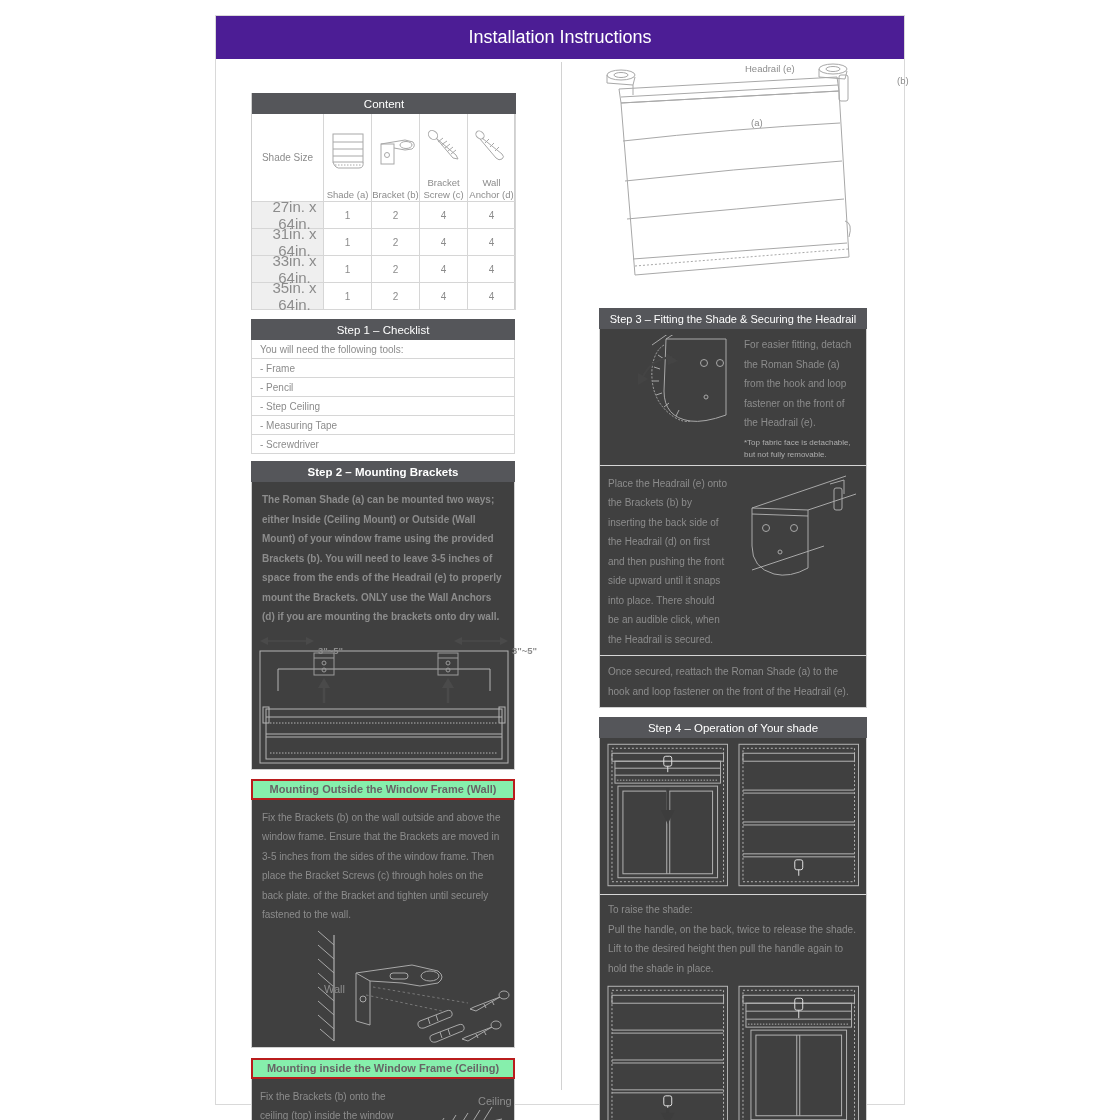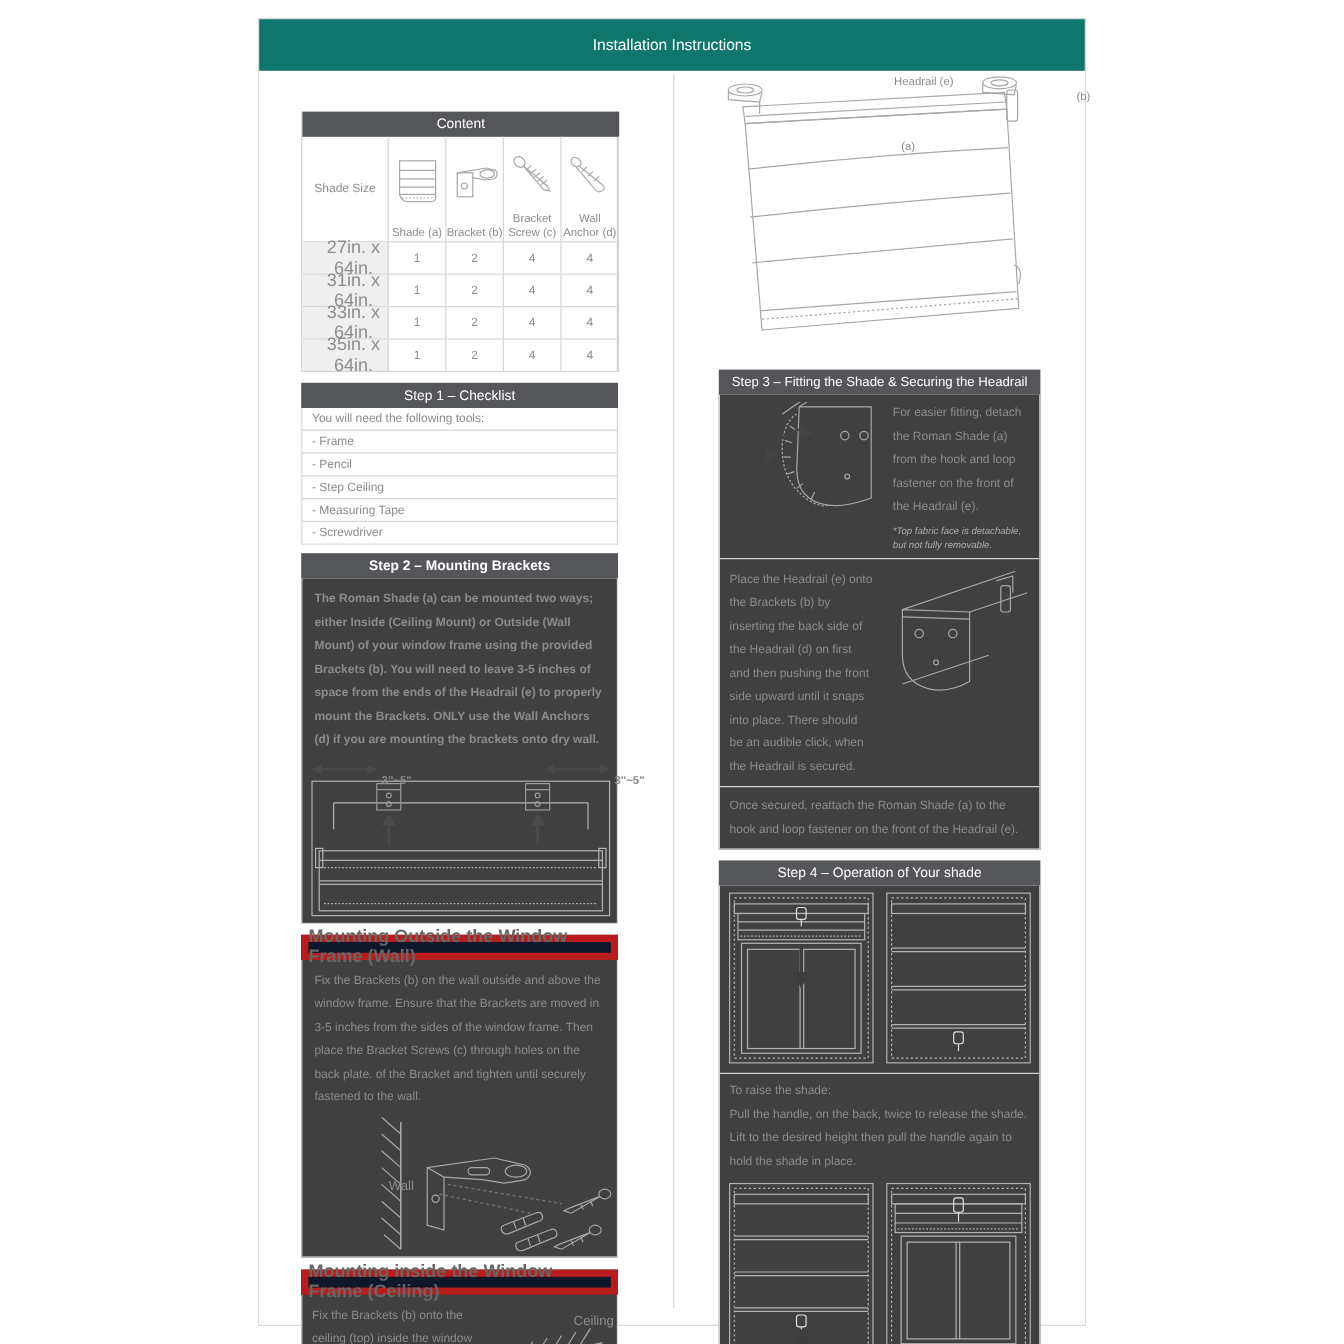--- a/index.html
+++ b/index.html
@@ -1,35 +1,35 @@
 <!DOCTYPE html>
 <html><head>
 <meta charset="utf-8">
 <style>
   * { margin:0; padding:0; box-sizing:border-box; }
   html,body { width:1120px; height:1120px; background:#ffffff;
     font-family:"Liberation Sans", sans-serif; }
   .page { position:absolute; left:215px; top:15px; width:690px; height:1090px;
     background:#fff; border:1px solid #d9d9d9; }
   .titlebar { position:absolute; left:0; top:0; width:100%; height:43px;
-    background:#0f766e; color:#fff; display:flex; align-items:center;
-    justify-content:center; font-size:13px; }
+    background:#4c1d95; color:#fff; display:flex; align-items:center;
+    justify-content:center; font-size:18px; }
   .divider { position:absolute; left:345px; top:46px; width:1px; height:1028px;
     background:#d2d2d2; }
   .col-left  { position:absolute; left:35px;  top:77px; width:264px; }
   .col-right { position:absolute; left:383px; top:45px; width:268px; }
 
   .bar-dark { background:#55565a; color:#fff; height:21px; display:flex;
     align-items:center; justify-content:center; font-size:11.5px; }
-  .bar-light { background:#0f172a; color:#666; height:21px; display:flex;
-    align-items:center; justify-content:center; font-size:15px; font-weight:bold;
-    border:6px solid #b91c1c; }
+  .bar-light { background:#86efac; color:#666; height:21px; display:flex;
+    align-items:center; justify-content:center; font-size:11px; font-weight:bold;
+    border:2px solid #b91c1c; }
   .box { border:1px solid #cfcfcf; border-top:none; background:#404040; }
   .body-text { font-size:10px; color:#8c8c8c; line-height:1.95; }
-  .note-text { font-size:8px; color:#adadad; font-style:italic; line-height:1.5; }
+  .note-text { font-size:8px; color:#adadad; line-height:1.5; }
 
   
   .ctable { display:grid; grid-template-columns:72px 48px 48px 48px 48px;
     border-left:1px solid #cfcfcf; border-right:1px solid #cfcfcf; }
   .ctable .ttl { grid-column:1 / span 5; }
   .cell { border-right:1px solid #d6d6d6; border-bottom:1px solid #d6d6d6;
     display:flex; align-items:center; justify-content:center;
     font-size:10px; color:#8c8c8c; text-align:center; }
   .cell:nth-child(5n+1){ border-left:none; }
   .hcell { height:88px; flex-direction:column; justify-content:flex-end;

